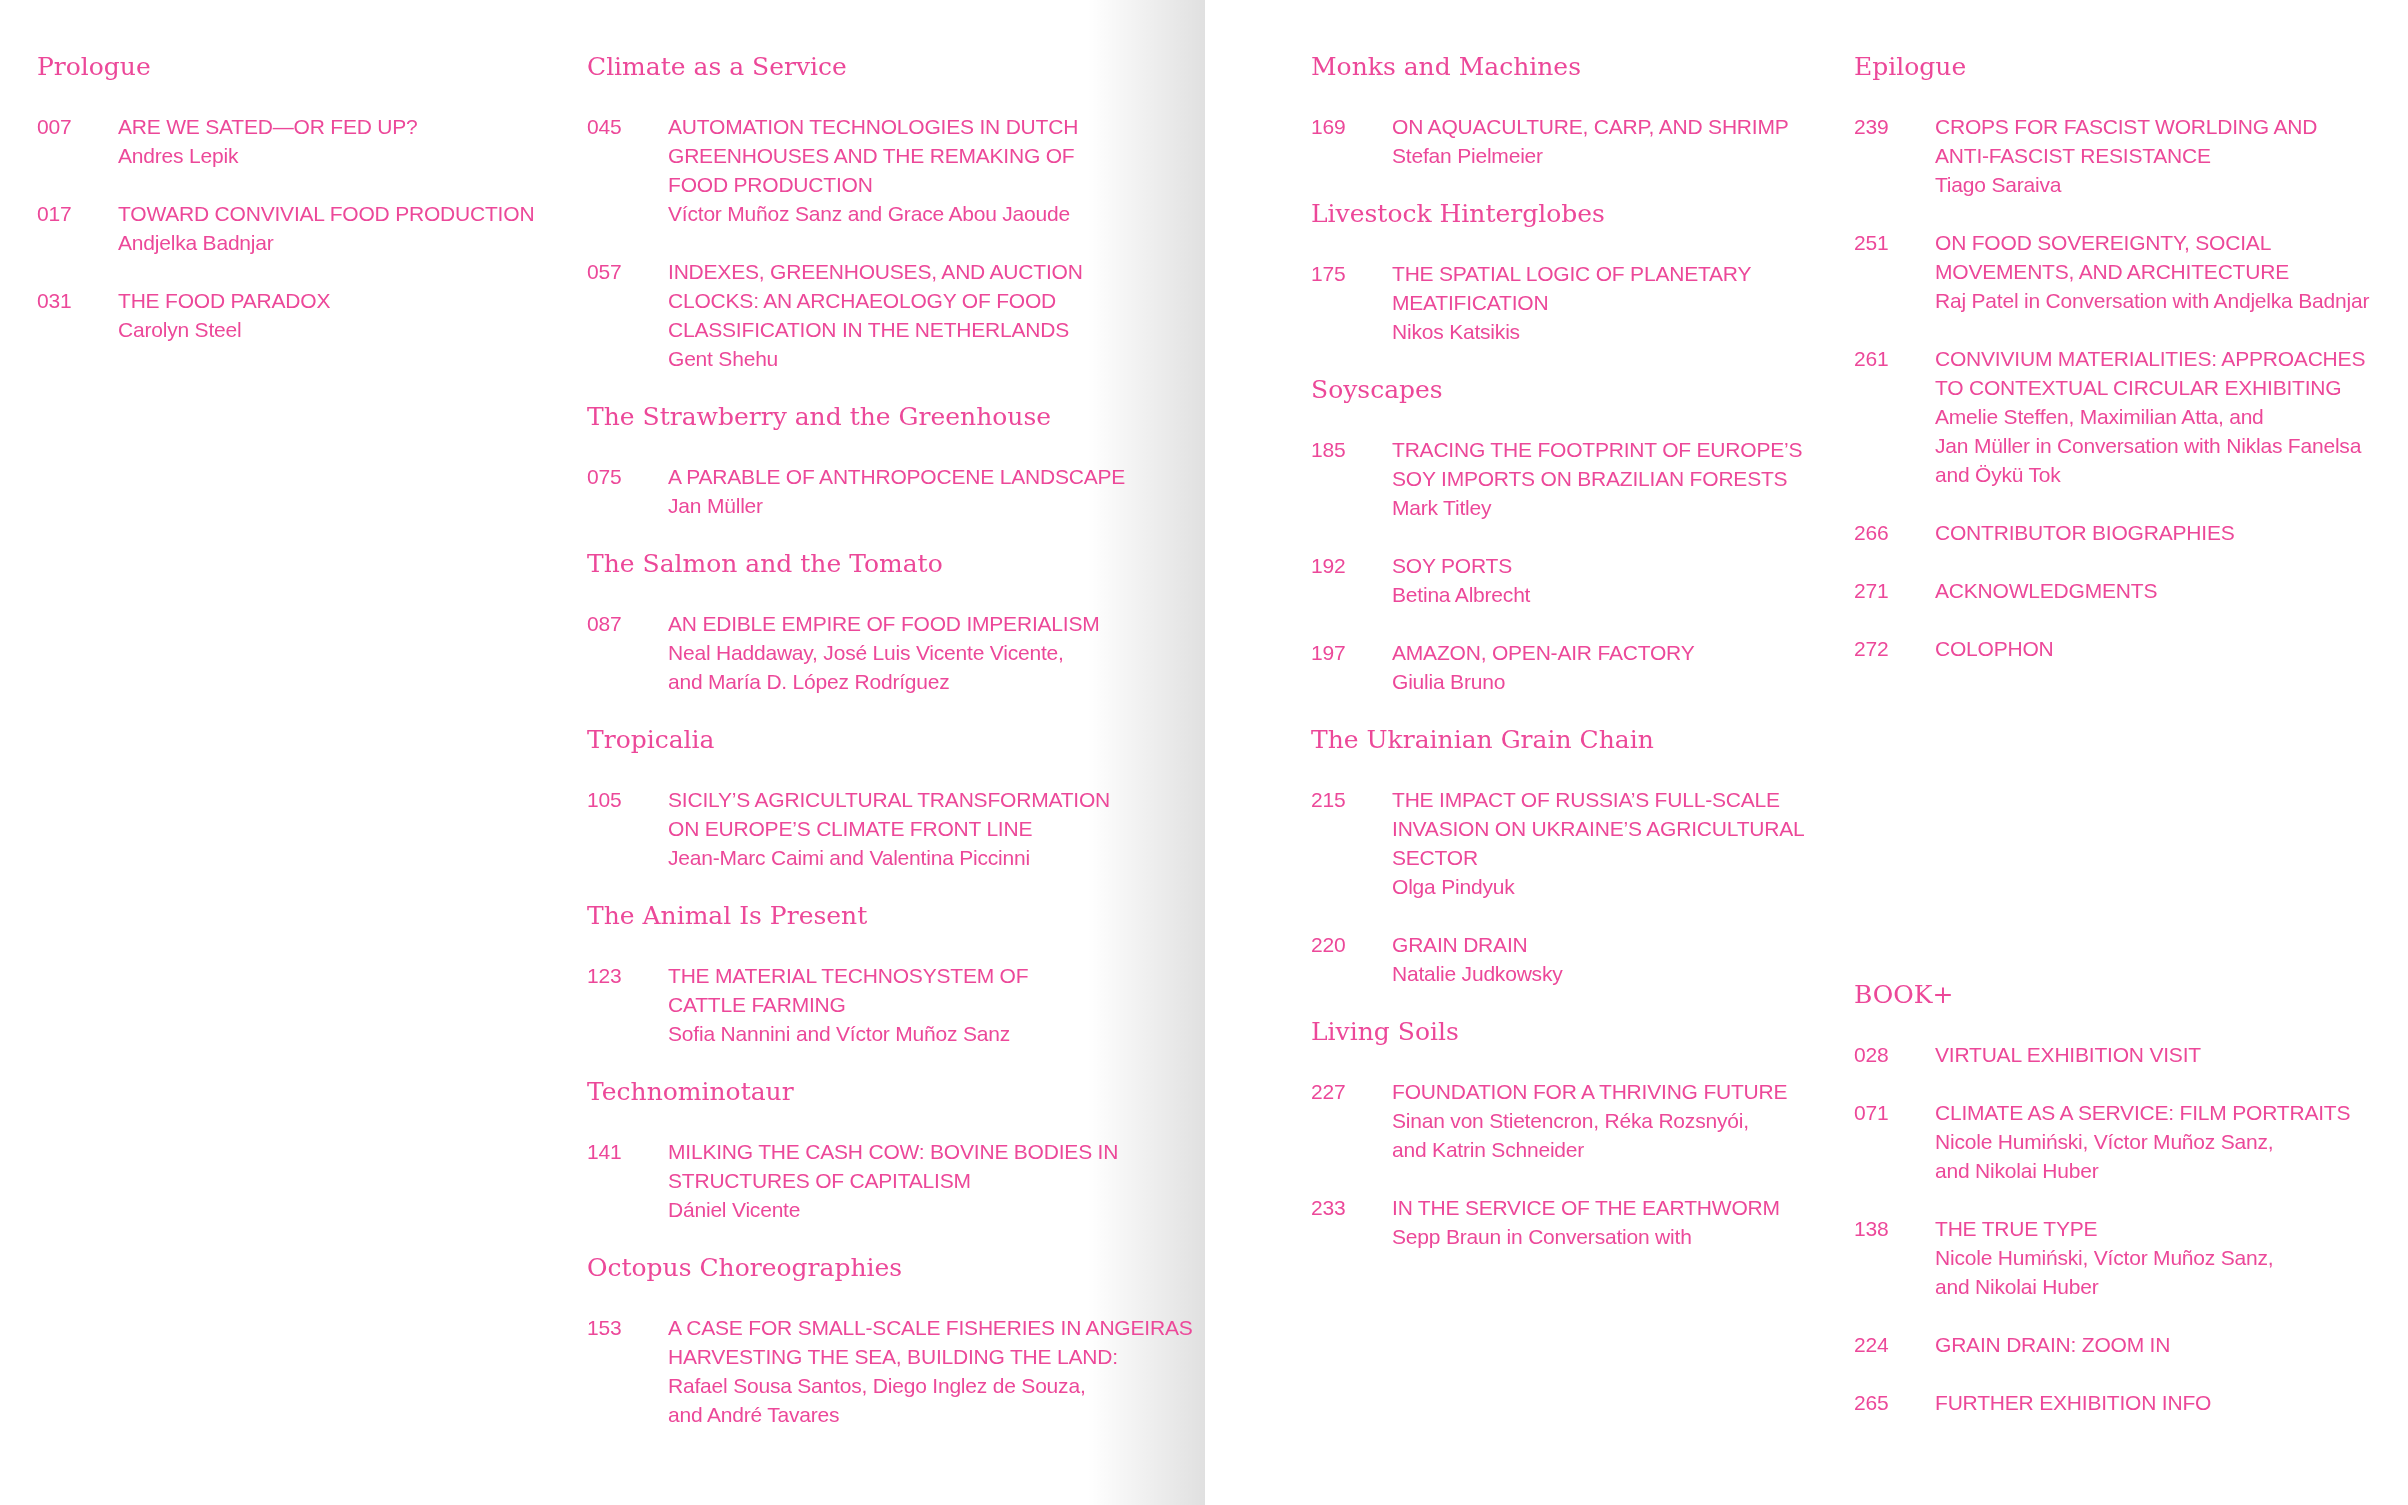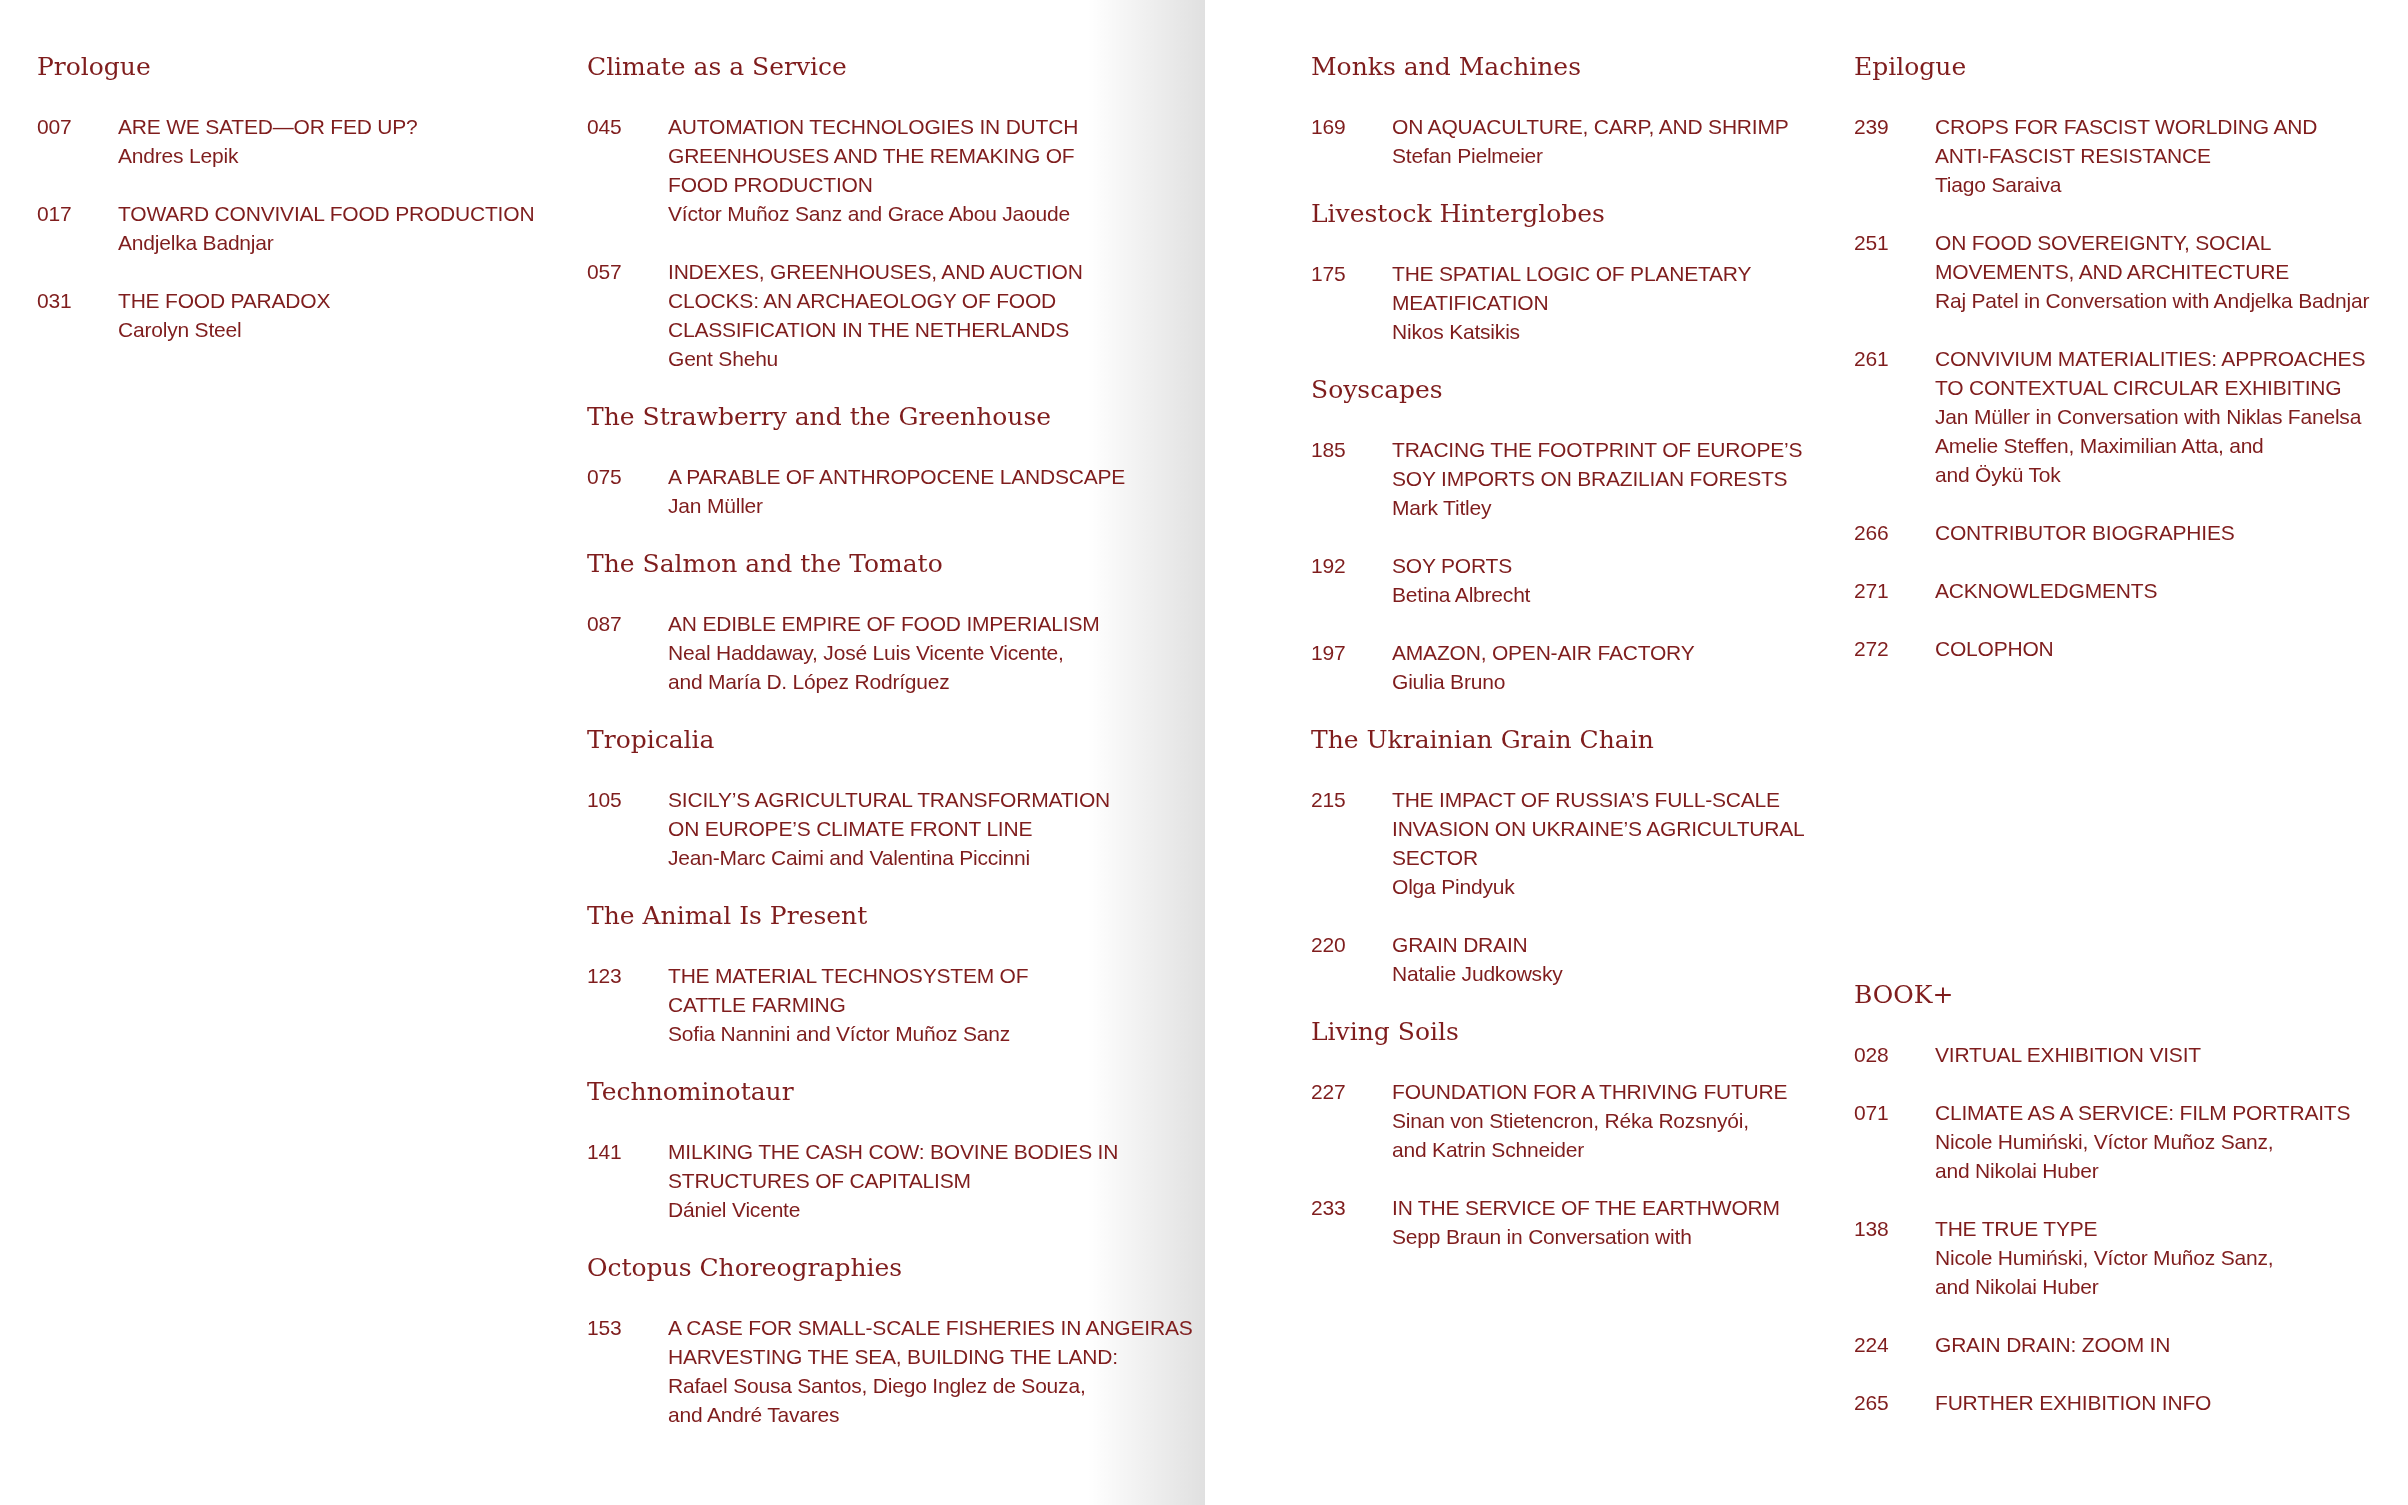--- a/index.html
+++ b/index.html
@@ -3,21 +3,21 @@
 <meta charset="utf-8">
 <style>
   html, body { margin: 0; padding: 0; background: #ffffff; }
   .spread {
     position: relative;
     width: 2408px;
     height: 1505px;
     background: #ffffff;
     overflow: hidden;
     font-family: "Liberation Sans", sans-serif;
-    color: #7f1d1d;
+    color: #ec4899;
   }
   .page { position: absolute; top: 0; height: 100%; }
   .page-left  { left: 0; width: 1205px; }
   .page-right { left: 1205px; width: 1203px; }
   .gutter-shadow {
     position: absolute;
     top: 0; right: 0;
     width: 118px; height: 100%;
     background: linear-gradient(to right, rgba(0,0,0,0) 0%, rgba(0,0,0,0.12) 100%);
     pointer-events: none;
@@ -248,22 +248,22 @@
           <div class="title-line">ON FOOD SOVEREIGNTY, SOCIAL</div>
           <div class="title-line">MOVEMENTS, AND ARCHITECTURE</div>
           <div class="author-line">Raj Patel in Conversation with Andjelka Badnjar</div>
         </div>
       </div>
       <div class="entry">
         <span class="num">261</span>
         <div class="entry-body">
           <div class="title-line">CONVIVIUM MATERIALITIES: APPROACHES</div>
           <div class="title-line">TO CONTEXTUAL CIRCULAR EXHIBITING</div>
+          <div class="author-line">Amelie Steffen, Maximilian Atta, and</div>
           <div class="author-line">Jan Müller in Conversation with Niklas Fanelsa</div>
-          <div class="author-line">Amelie Steffen, Maximilian Atta, and</div>
           <div class="author-line">and Öykü Tok</div>
         </div>
       </div>
       <div class="entry">
         <span class="num">266</span>
         <div class="entry-body">
           <div class="title-line">CONTRIBUTOR BIOGRAPHIES</div>
         </div>
       </div>
       <div class="entry">

